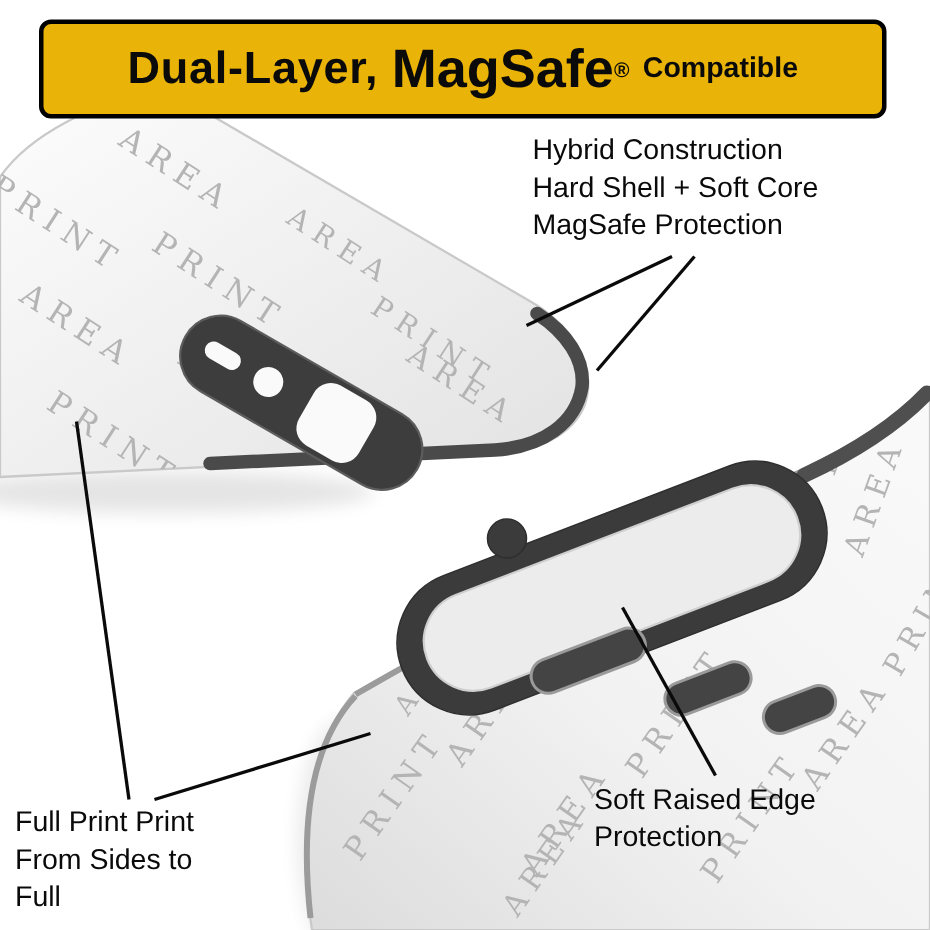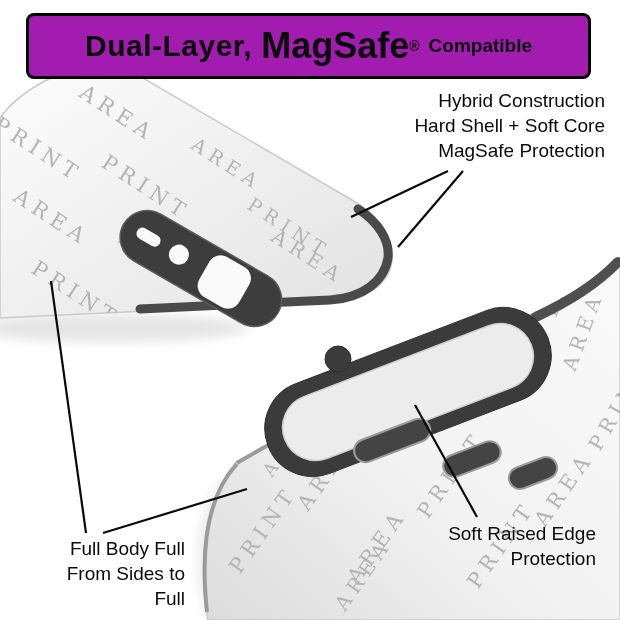--- a/index.html
+++ b/index.html
@@ -1,28 +1,28 @@
 <!DOCTYPE html>
 <html><head>
 <meta charset="utf-8">
 <style>
   html,body{margin:0;padding:0;background:#fff;}
   .stage{position:relative;width:620px;height:620px;background:#ffffff;overflow:hidden;
          font-family:"Liberation Sans",sans-serif;color:#0a0a0a;}
   .art{position:absolute;left:0;top:0;z-index:1;}
   
   .banner{position:absolute;left:26px;top:13px;width:559px;height:60px;border:3.5px solid #000;
-          border-radius:8px;background:#a21caf;display:flex;align-items:center;justify-content:center;
+          border-radius:8px;background:#eab308;display:flex;align-items:center;justify-content:center;
           z-index:3;white-space:nowrap;}
   .banner .p1{font-size:30px;font-weight:900;letter-spacing:.5px;}
   .banner .p2{font-size:36px;font-weight:600;margin-left:9px;}
   .banner .reg{font-size:14px;font-weight:700;vertical-align:-7px;}
   .banner .p3{font-size:19px;font-weight:700;margin-left:9px;}
   
-  .callout{position:absolute;z-index:3;text-align:right;font-size:19px;line-height:1.32;font-weight:400;}
+  .callout{position:absolute;z-index:3;text-align:left;font-size:19px;line-height:1.32;font-weight:400;}
   .co-hybrid{left:355px;top:88px;width:250px;}
   .co-fullbody{left:10px;top:536px;width:175px;}
   .co-camera{left:396px;top:521px;width:200px;}
   
   .pw{font-family:"DejaVu Serif",serif;letter-spacing:6px;fill:#b4b4b4;}
 </style>
 </head>
 <body>
 
 <div class="stage">
@@ -126,21 +126,21 @@
     <span class="p3">Compatible</span>
   </div>
 
   <div class="callout co-hybrid">
     <div>Hybrid Construction</div>
     <div>Hard Shell + Soft Core</div>
     <div>MagSafe Protection</div>
   </div>
 
   <div class="callout co-fullbody">
-    <div>Full Body Full</div>
+    <div>Full Print Print</div>
     <div>From Sides to</div>
     <div>Full</div>
   </div>
 
   <div class="callout co-camera">
     <div>Soft Raised Edge</div>
     <div>Protection</div>
   </div>
 
 </div>

